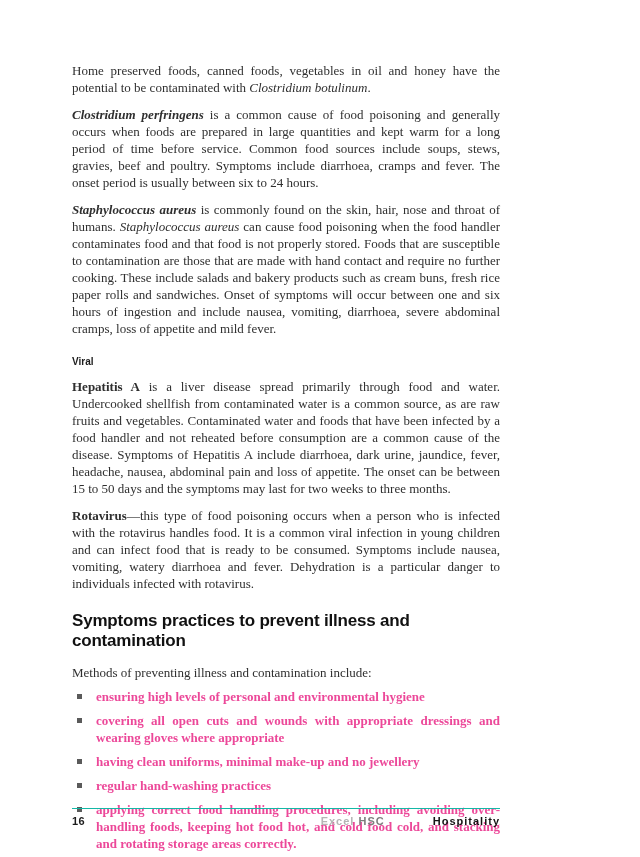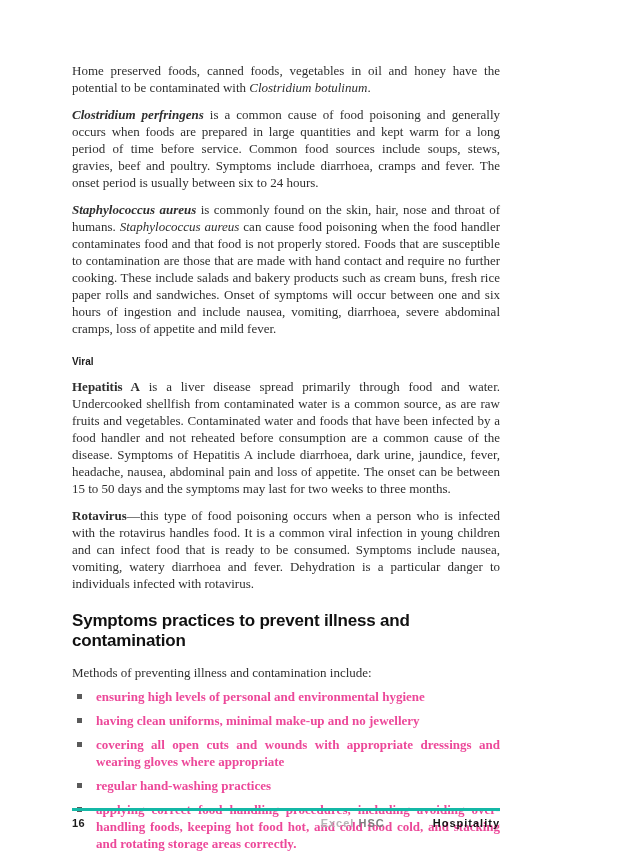--- a/index.html
+++ b/index.html
@@ -79,21 +79,21 @@
     width: 5px;
     height: 5px;
     background: #5a5a5a;
   }
 
   .footer {
     position: absolute;
     left: 72px;
     right: 72px;
     top: 808px;
-    border-top: 3px solid #14b8a6;
+    border-top: 1px solid #14b8a6;
     padding-top: 6px;
     display: flex;
     justify-content: space-between;
     align-items: baseline;
     font-family: "Liberation Sans", "DejaVu Sans", sans-serif;
     font-weight: bold;
     font-size: 11px;
   }
 
   .page-number { color: #1c1c1c; letter-spacing: 0.5px; }
@@ -120,22 +120,22 @@
     <p class="body-para"><span class="term-bold">Hepatitis A</span><span> is a liver disease spread primarily through food and water. Undercooked shellfish from contaminated water is a common source, as are raw fruits and vegetables. Contaminated water and foods that have been infected by a food handler and not reheated before consumption are a common cause of the disease. Symptoms of Hepatitis A include diarrhoea, dark urine, jaundice, fever, headache, nausea, abdominal pain and loss of appetite. The onset can be between 15 to 50 days and the symptoms may last for two weeks to three months.</span></p>
 
     <p class="body-para"><span class="term-bold">Rotavirus</span><span>—this type of food poisoning occurs when a person who is infected with the rotavirus handles food. It is a common viral infection in young children and can infect food that is ready to be consumed. Symptoms include nausea, vomiting, watery diarrhoea and fever. Dehydration is a particular danger to individuals infected with rotavirus.</span></p>
 
     <h2 class="section-heading">Symptoms practices to prevent illness and contamination</h2>
 
     <p class="intro-line">Methods of preventing illness and contamination include:</p>
 
     <ul class="bullet-list">
       <li class="bullet-item"><span class="bullet-square"></span><span>ensuring high levels of personal and environmental hygiene</span></li>
+      <li class="bullet-item"><span class="bullet-square"></span><span>covering all open cuts and wounds with appropriate dressings and wearing gloves where appropriate</span></li>
       <li class="bullet-item"><span class="bullet-square"></span><span>having clean uniforms, minimal make-up and no jewellery</span></li>
-      <li class="bullet-item"><span class="bullet-square"></span><span>covering all open cuts and wounds with appropriate dressings and wearing gloves where appropriate</span></li>
       <li class="bullet-item"><span class="bullet-square"></span><span>regular hand-washing practices</span></li>
       <li class="bullet-item"><span class="bullet-square"></span><span>applying correct food handling procedures, including avoiding over-handling foods, keeping hot food hot, and cold food cold, and stacking and rotating storage areas correctly.</span></li>
     </ul>
 
   </div>
 
   <div class="footer">
     <span class="page-number">16</span>
     <span class="brand"><span class="brand-excel">Excel</span> <span class="brand-hsc">HSC</span> <span class="brand-hospitality">Hospitality</span></span>
   </div>

